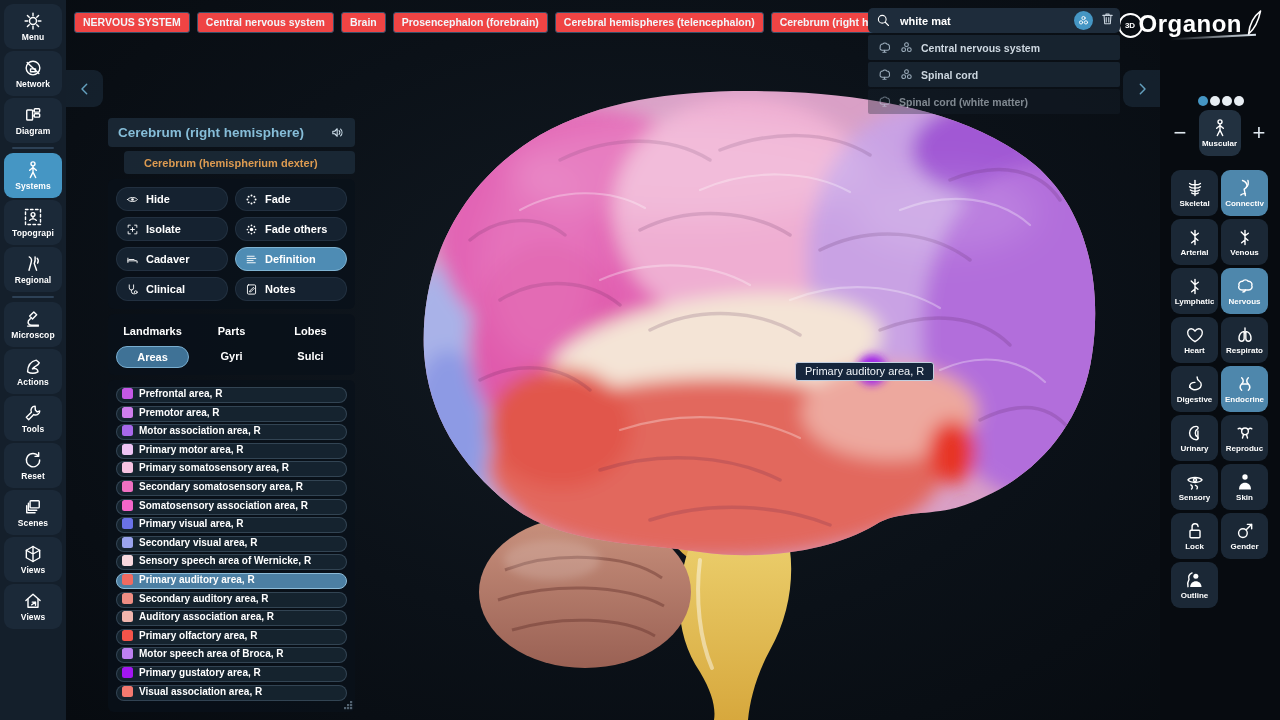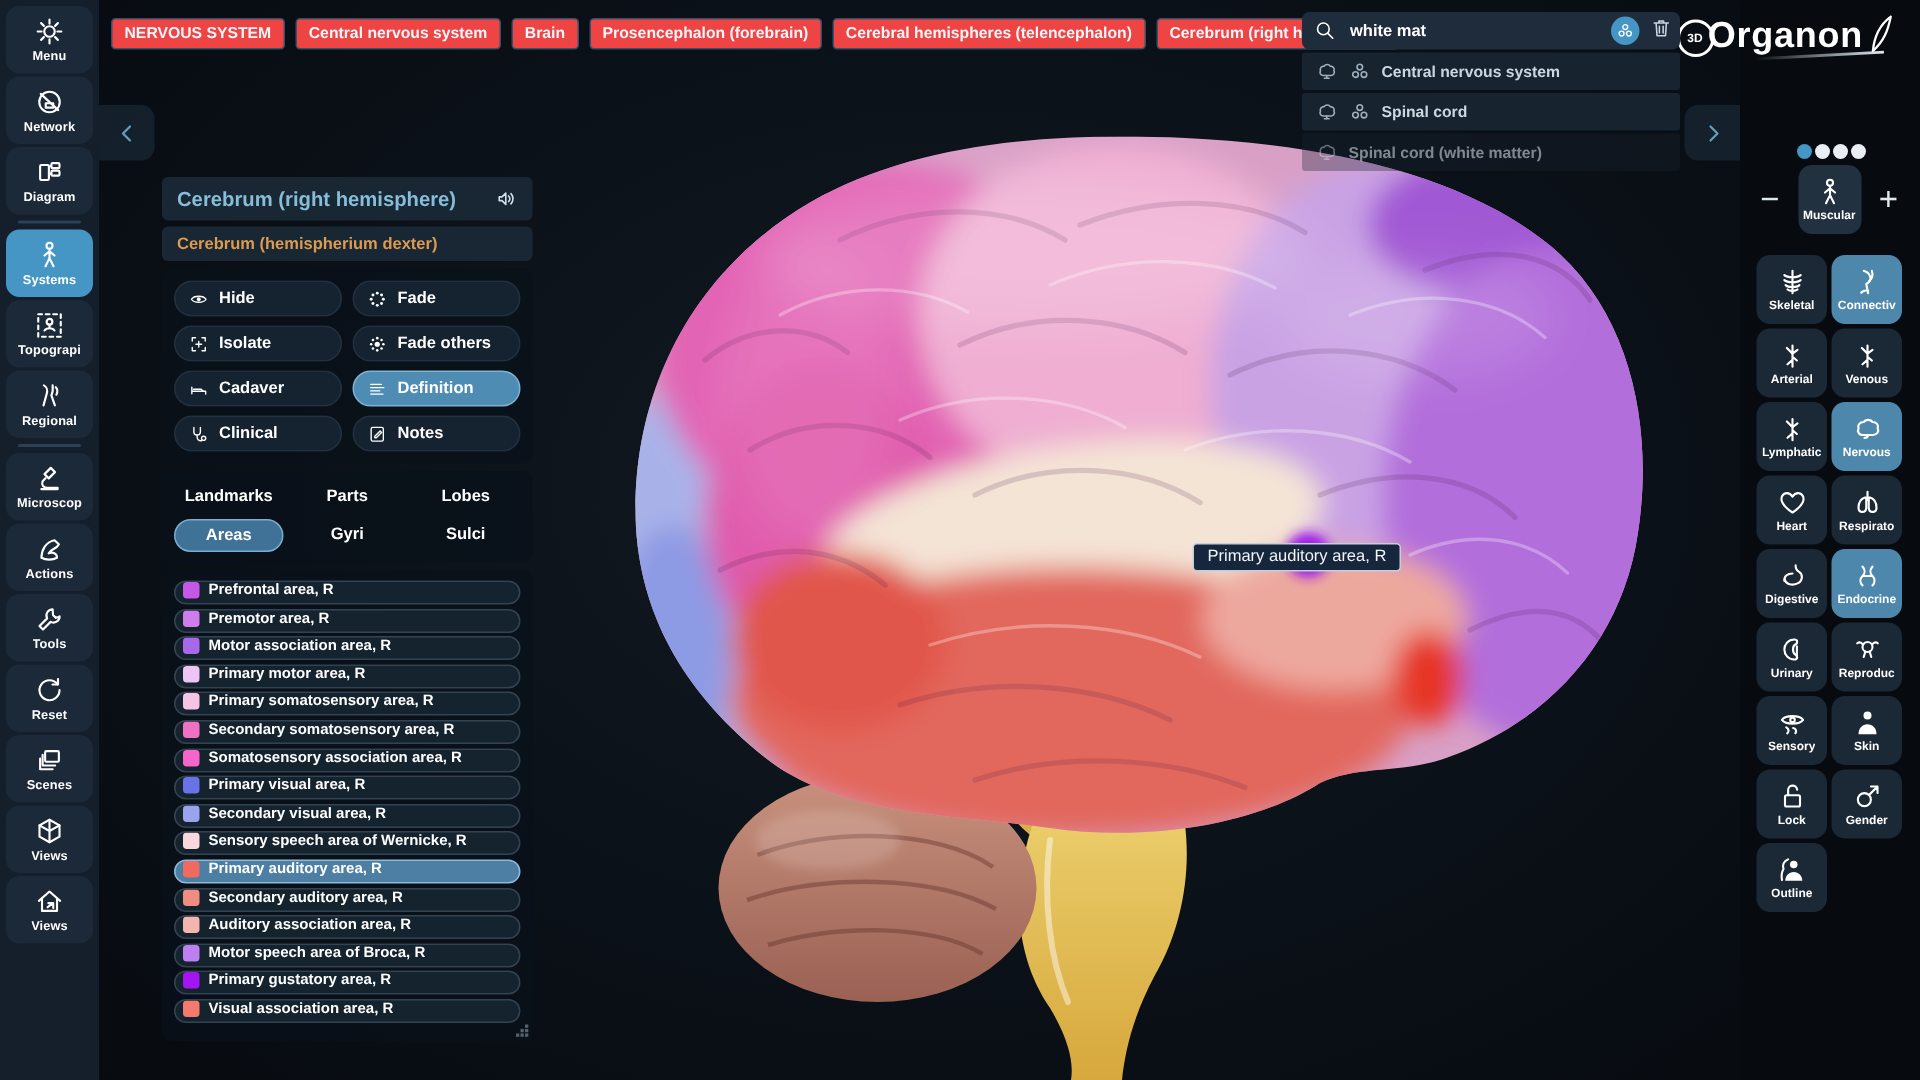--- a/index.html
+++ b/index.html
@@ -80,21 +80,21 @@
   #chev-right{left:1123px;border-radius:9px 0 0 9px;}
   .edge-chev svg{width:16px;height:16px;stroke:#64a0be;stroke-width:2.2;}
 
   
   #panel{position:absolute;left:108px;top:118px;width:247px;z-index:6;font-weight:700;}
   .p-titlebar{background:rgba(27,42,56,.88);border-radius:4px;height:29px;display:flex;align-items:center;
     justify-content:space-between;padding:0 10px;box-sizing:border-box;}
   .p-title{color:#86bdd8;font-size:13.5px;}
   .p-titlebar svg{width:15px;height:15px;stroke:#cfe0ec;}
   .p-latin{background:rgba(27,42,56,.88);border-radius:4px;height:23px;display:flex;align-items:center;
-    padding:0 10px;box-sizing:border-box;color:#dd9b51;font-size:11px;margin-top:4px;}
+    padding:0 20px;box-sizing:border-box;color:#dd9b51;font-size:11px;margin-top:4px;margin-left:16px;}
   .p-block{background:rgba(9,17,25,.78);border-radius:6px;margin-top:5px;padding:8px;box-sizing:border-box;}
   #action-grid{display:grid;grid-template-columns:1fr 1fr;gap:6px 7px;}
   .action-btn{height:22px;border-radius:12px;background:#152230;border:1px solid rgba(130,160,185,.12);
     display:flex;align-items:center;gap:7px;padding:0 9px;font-size:11px;cursor:pointer;white-space:nowrap;}
   .action-btn svg{width:13px;height:13px;flex:0 0 auto;}
   .action-btn.active{background:#4e8cb4;border-color:#7fb3d2;}
   #tab-grid{display:grid;grid-template-columns:1fr 1fr 1fr;gap:5px 6px;padding:7px 8px;}
   .tab{height:20px;border-radius:11px;display:flex;align-items:center;justify-content:center;font-size:11px;cursor:pointer;}
   .tab.active{background:#3f7296;border:1px solid #79aed0;}
   #area-list{padding:7px 8px 9px;position:relative;}
@@ -796,20 +796,24 @@
       </div>
     <div class="row">
         <span class="swatch" style="background-color: rgb(239, 141, 131);"></span>
         <span>Secondary auditory area, R</span>
       </div>
     <div class="row">
         <span class="swatch" style="background-color: rgb(242, 182, 174);"></span>
         <span>Auditory association area, R</span>
       </div>
     <div class="row">
+        <span class="swatch" style="background-color: rgb(245, 84, 74);"></span>
+        <span>Primary olfactory area, R</span>
+      </div>
+    <div class="row">
         <span class="swatch" style="background-color: rgb(189, 128, 242);"></span>
         <span>Motor speech area of Broca, R</span>
       </div>
     <div class="row">
         <span class="swatch" style="background-color: rgb(163, 22, 242);"></span>
         <span>Primary gustatory area, R</span>
       </div>
     <div class="row">
         <span class="swatch" style="background-color: rgb(244, 121, 111);"></span>
         <span>Visual association area, R</span>

